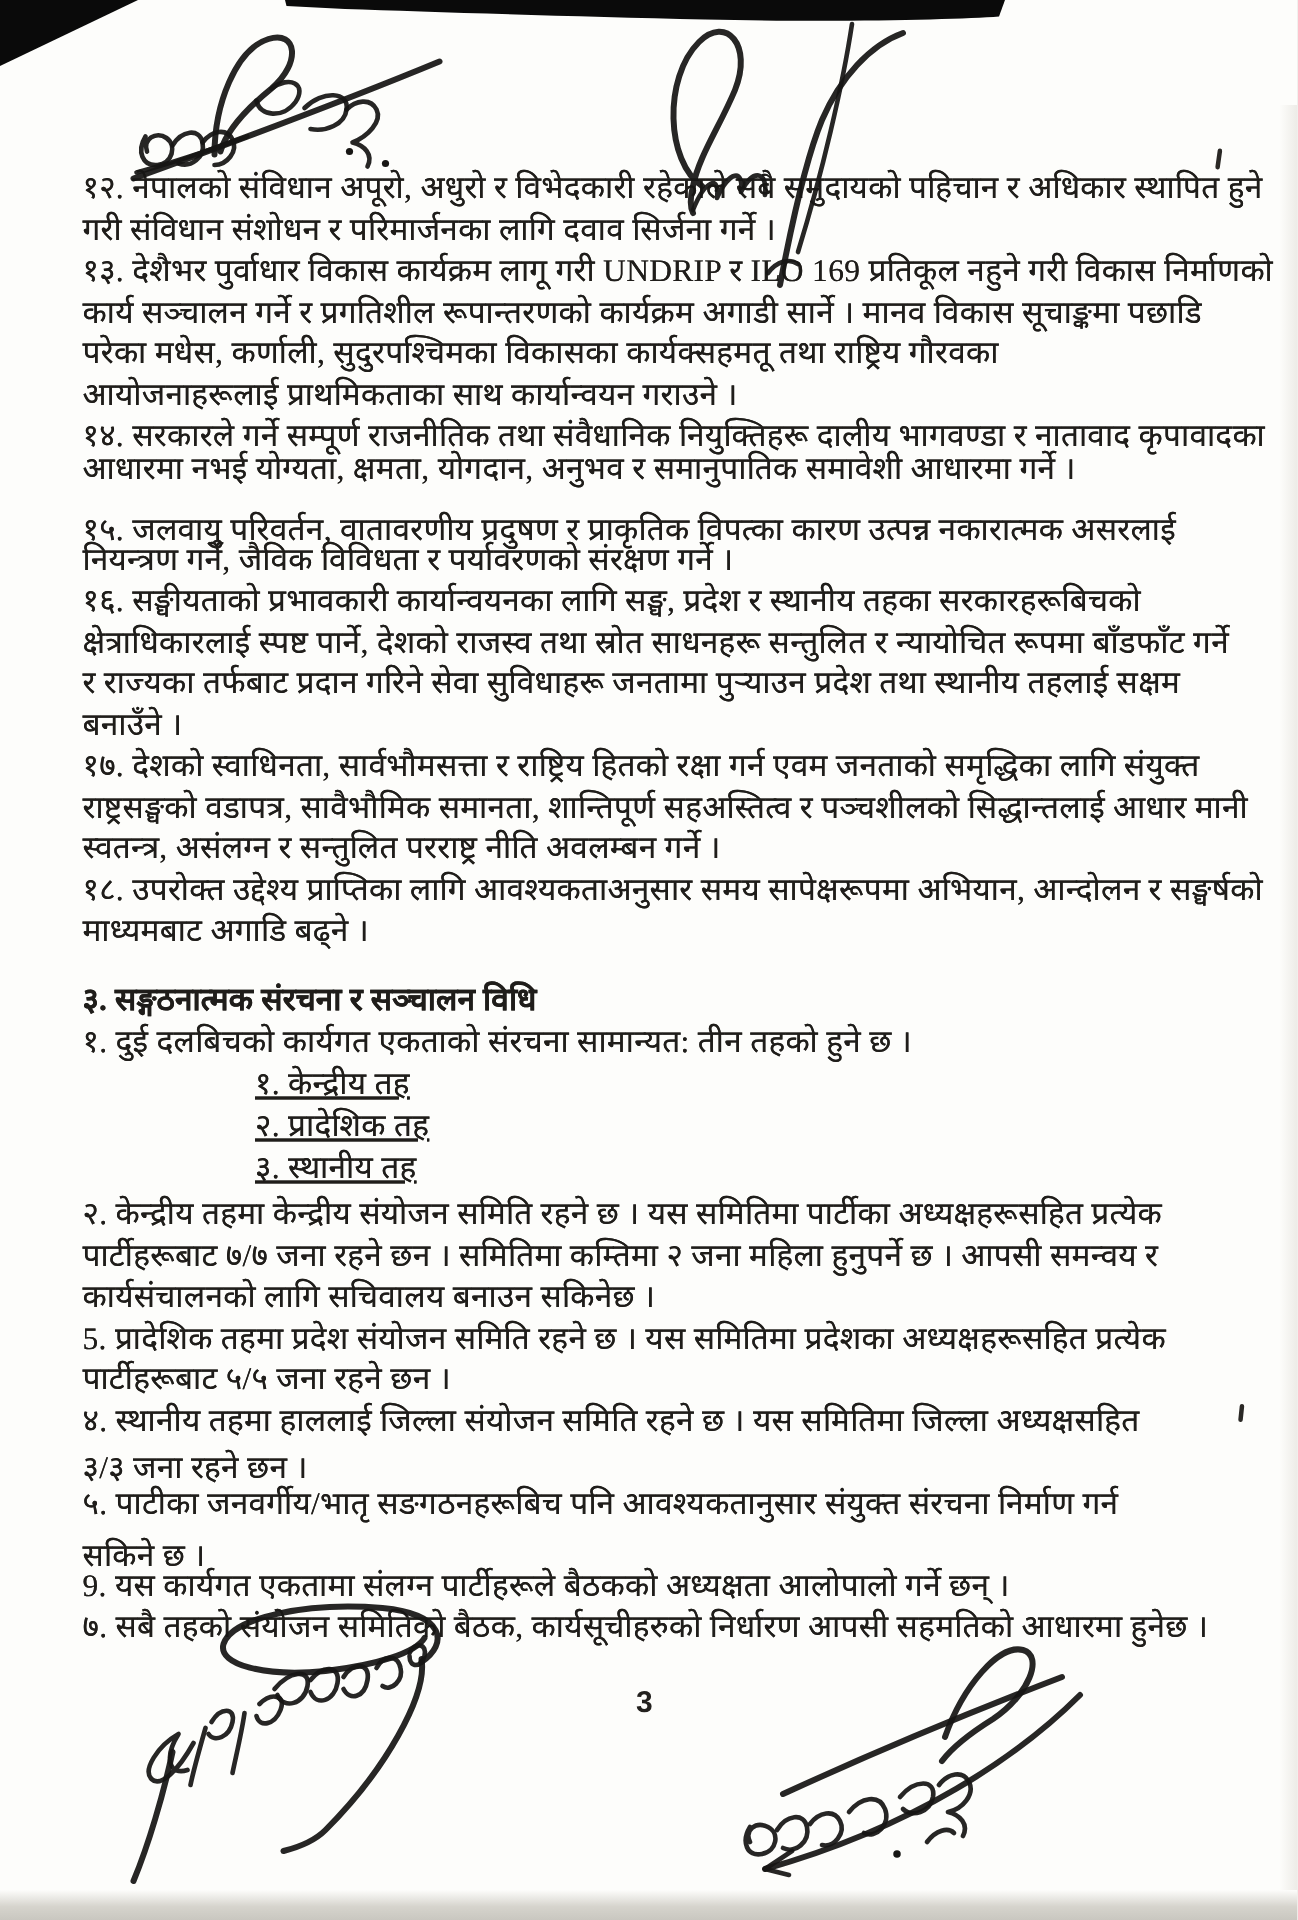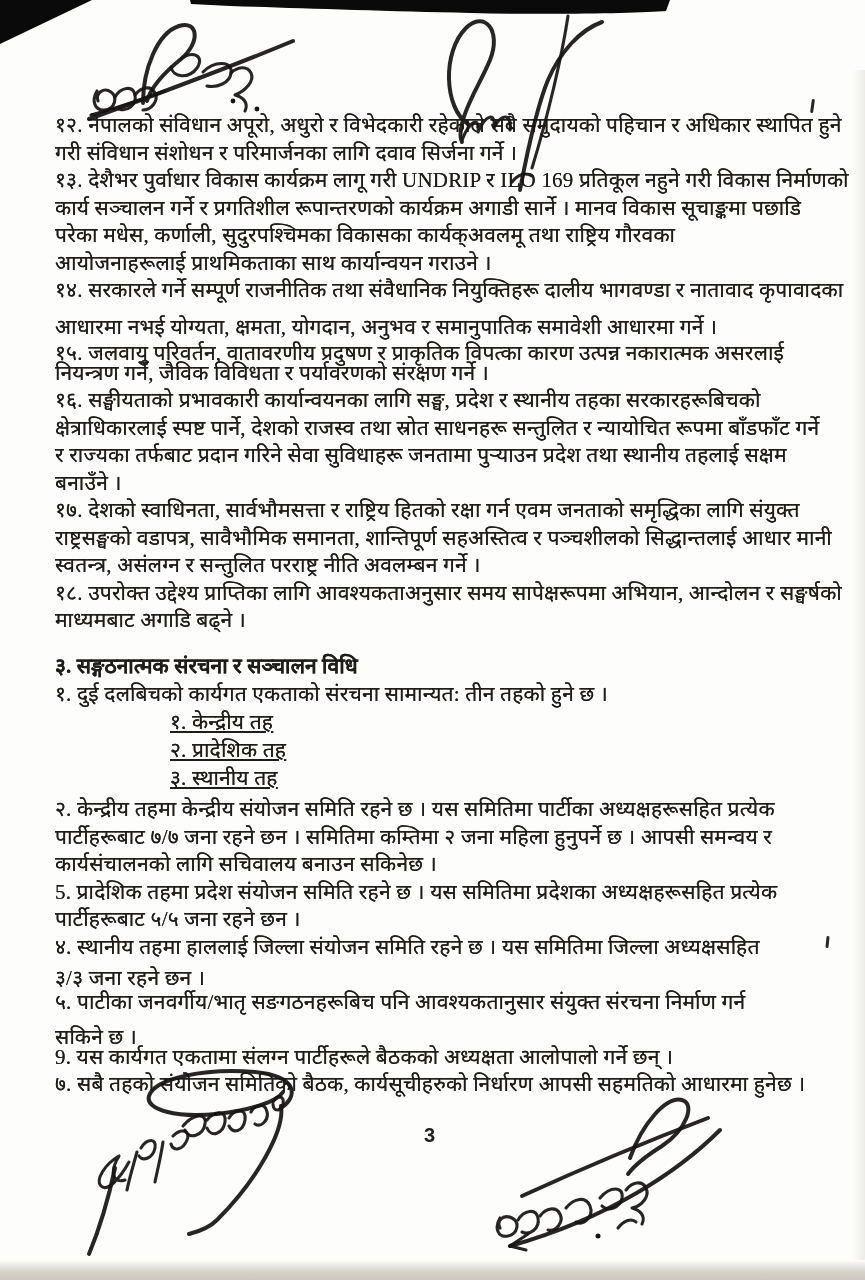--- a/index.html
+++ b/index.html
@@ -45,24 +45,24 @@
   <svg class="art" style="left:0;top:0;" width="865" height="60" viewBox="0 0 865 60">
     <path d="M0,0 L92,0 L0,44 Z" fill="#0a0a0a"></path>
     <path d="M190,0 L670,0 L666,11 C640,13 560,15 470,13 C380,11 290,8 230,6 L191,4 Z" fill="#0a0a0a"></path>
   </svg>
 
   <div>
     <div class="ln" style="top:112px">१२. नेपालको संविधान अपूरो, अधुरो र विभेदकारी रहेकाले सबै समुदायको पहिचान र अधिकार स्थापित हुने</div>
     <div class="ln" style="top:140px">गरी संविधान संशोधन र परिमार्जनका लागि दवाव सिर्जना गर्ने ।</div>
     <div class="ln" style="top:167px">१३. देशैभर पुर्वाधार विकास कार्यक्रम लागू गरी UNDRIP र ILO 169 प्रतिकूल नहुने गरी विकास निर्माणको</div>
     <div class="ln" style="top:195px">कार्य सञ्चालन गर्ने र प्रगतिशील रूपान्तरणको कार्यक्रम अगाडी सार्ने । मानव विकास सूचाङ्कमा पछाडि</div>
-    <div class="ln" style="top:222px">परेका मधेस, कर्णाली, सुदुरपश्चिमका विकासका कार्यक्अवलमू तथा राष्ट्रिय गौरवका</div>
+    <div class="ln" style="top:222px">परेका मधेस, कर्णाली, सुदुरपश्चिमका विकासका कार्यक्सहमतू तथा राष्ट्रिय गौरवका</div>
     <div class="ln" style="top:250px">आयोजनाहरूलाई प्राथमिकताका साथ कार्यान्वयन गराउने ।</div>
     <div class="ln" style="top:277px">१४. सरकारले गर्ने सम्पूर्ण राजनीतिक तथा संवैधानिक नियुक्तिहरू दालीय भागवण्डा र नातावाद कृपावादका</div>
-    <div class="ln" style="top:314px">आधारमा नभई योग्यता, क्षमता, योगदान, अनुभव र समानुपातिक समावेशी आधारमा गर्ने ।</div>
+    <div class="ln" style="top:299px">आधारमा नभई योग्यता, क्षमता, योगदान, अनुभव र समानुपातिक समावेशी आधारमा गर्ने ।</div>
     <div class="ln" style="top:340px">१५. जलवायु परिवर्तन, वातावरणीय प्रदुषण र प्राकृतिक विपत्का कारण उत्पन्न नकारात्मक असरलाई</div>
     <div class="ln" style="top:360px">नियन्त्रण गर्ने, जैविक विविधता र पर्यावरणको संरक्षण गर्ने ।</div>
     <div class="ln" style="top:387px">१६. सङ्घीयताको प्रभावकारी कार्यान्वयनका लागि सङ्घ, प्रदेश र स्थानीय तहका सरकारहरूबिचको</div>
     <div class="ln" style="top:415px">क्षेत्राधिकारलाई स्पष्ट पार्ने, देशको राजस्व तथा स्रोत साधनहरू सन्तुलित र न्यायोचित रूपमा बाँडफाँट गर्ने</div>
     <div class="ln" style="top:442px">र राज्यका तर्फबाट प्रदान गरिने सेवा सुविधाहरू जनतामा पुऱ्याउन प्रदेश तथा स्थानीय तहलाई सक्षम</div>
     <div class="ln" style="top:470px">बनाउँने ।</div>
     <div class="ln" style="top:497px">१७. देशको स्वाधिनता, सार्वभौमसत्ता र राष्ट्रिय हितको रक्षा गर्न एवम जनताको समृद्धिका लागि संयुक्त</div>
     <div class="ln" style="top:525px">राष्ट्रसङ्घको वडापत्र, सावैभौमिक समानता, शान्तिपूर्ण सहअस्तित्व र पञ्चशीलको सिद्धान्तलाई आधार मानी</div>
     <div class="ln" style="top:552px">स्वतन्त्र, असंलग्न र सन्तुलित परराष्ट्र नीति अवलम्बन गर्ने ।</div>
     <div class="ln" style="top:580px">१८. उपरोक्त उद्देश्य प्राप्तिका लागि आवश्यकताअनुसार समय सापेक्षरूपमा अभियान, आन्दोलन र सङ्घर्षको</div>

